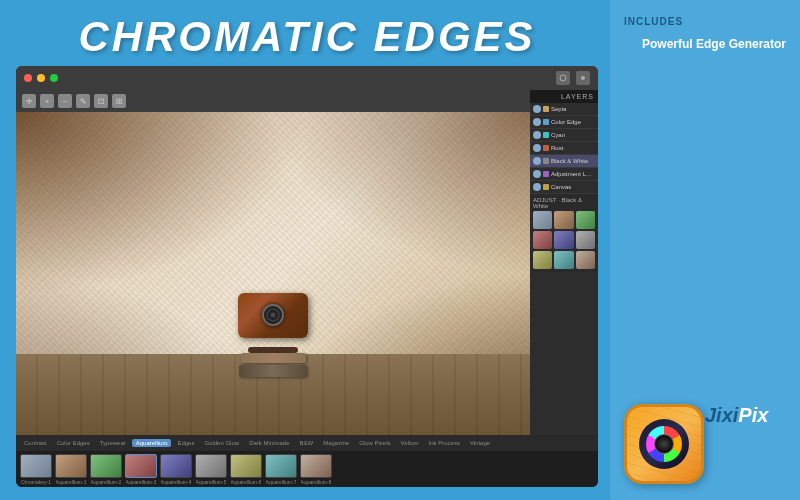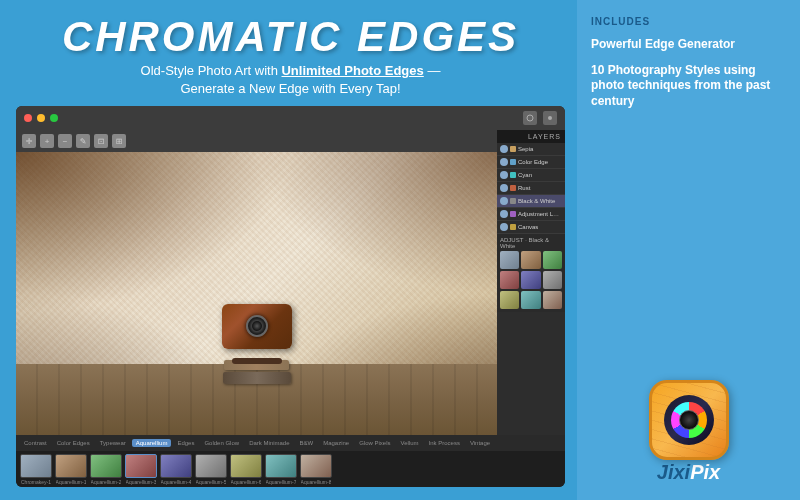--- a/index.html
+++ b/index.html
@@ -419,21 +419,21 @@
       color: #888;
       text-align: center;
       white-space: nowrap;
       overflow: hidden;
       max-width: 32px;
       text-overflow: ellipsis;
     }
 
     
     .right-sidebar {
-      width: 223px;
+      width: 190px;
       background: #4da8dc;
       padding: 16px 14px;
       display: flex;
       flex-direction: column;
       gap: 0;
     }
 
     .includes-label {
       font-size: 10px;
       font-weight: bold;
@@ -444,28 +444,28 @@
 
     .feature-item {
       margin-bottom: 10px;
     }
 
     .feature-title {
       font-size: 12px;
       font-weight: bold;
       color: white;
       line-height: 1.3;
+      text-align: right;
     }
 
     
     .app-icon-container {
       margin-top: auto;
       display: flex;
-      flex-direction: column;
-      align-items: center;
+      align-items: flex-start;
       gap: 1px;
     }
 
     .app-icon {
       width: 80px;
       height: 80px;
       border-radius: 18px;
       background: linear-gradient(135deg, #f5a623 0%, #f8b84e 50%, #e8821a 100%);
       border: 3px solid #d4851a;
       position: relative;
@@ -546,26 +546,20 @@
     .thumb-color-8 { background: linear-gradient(135deg, #80c0c0 0%, #408080 100%); }
     .thumb-color-9 { background: linear-gradient(135deg, #c0b0a0 0%, #806050 100%); }
   </style>
 </head>
 <body>
 
 <div class="main-container">
 
   <div class="left-section">
     <h1 class="app-title">CHROMATIC EDGES</h1>
-    <p class="subtitle">
-      <span>Old-Style Photo Art with</span>
-      <strong>Unlimited Photo Edges</strong>
-      <span> —</span><br>
-      <span>Generate a New Edge with Every Tap!</span>
-    </p>
 
     <div class="app-screenshot">
 
       <div class="screenshot-titlebar">
         <div class="titlebar-dot dot-red"></div>
         <div class="titlebar-dot dot-yellow"></div>
         <div class="titlebar-dot dot-green"></div>
         <div class="titlebar-icons">
           <div class="titlebar-icon-btn">
             <svg width="8" height="8" viewBox="0 0 8 8" fill="#aaa">
@@ -737,23 +731,20 @@
   </div>
 
   <div class="right-sidebar">
     <div class="includes-label">INCLUDES</div>
 
     <div id="features-list">
 
     <div class="feature-item">
           <div class="feature-title">Powerful Edge Generator</div>
         </div>
-        <div class="feature-item">
-          <div class="feature-title">10 Photography Styles using photo techniques from the past century</div>
-        </div>
       </div>
 
     <div class="app-icon-container">
       <div class="app-icon">
         <div class="icon-scratch-overlay"></div>
         <div class="icon-camera-circle">
           <div class="icon-lens-ring">
             <div class="icon-lens-center"></div>
           </div>
         </div>

